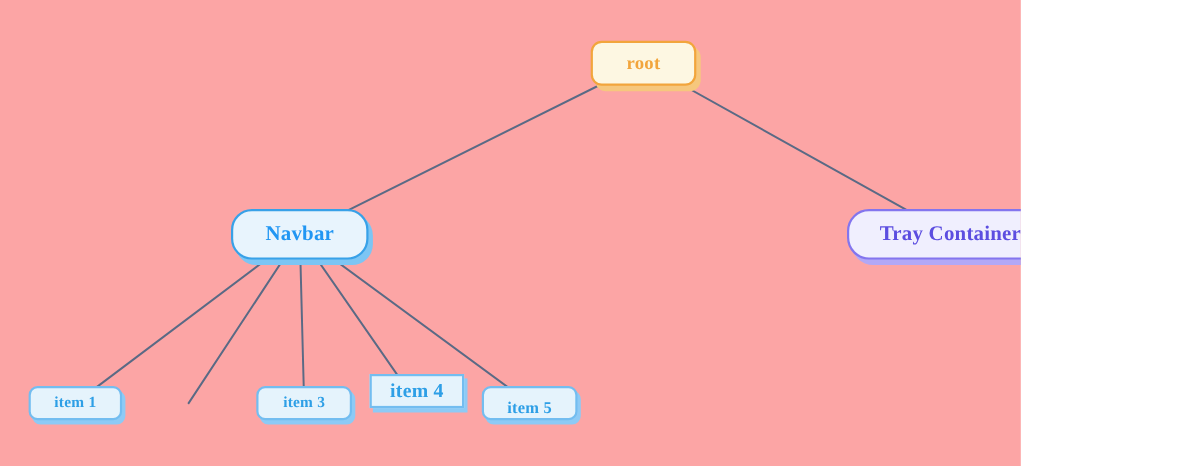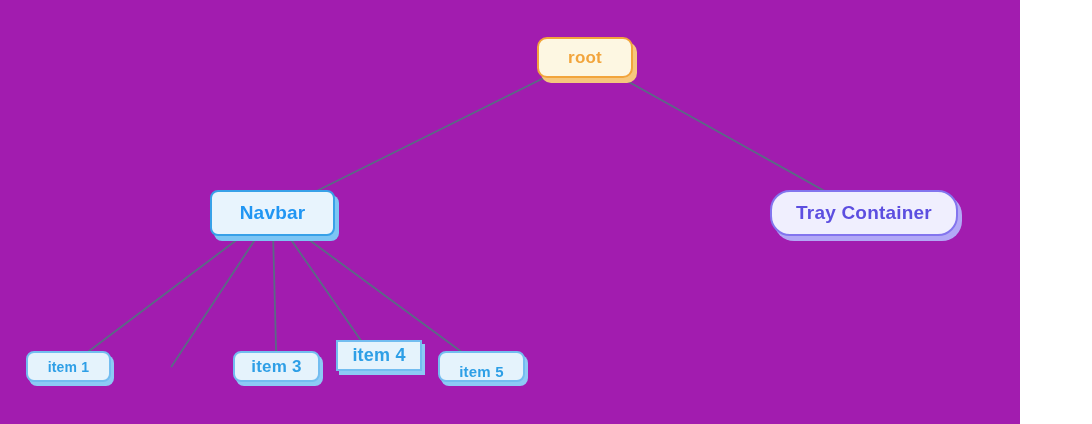--- a/index.html
+++ b/index.html
@@ -3,24 +3,25 @@
 <meta charset="utf-8">
 <style>
   html, body {
     margin: 0;
     padding: 0;
     background: #ffffff;
     font-family: "Liberation Sans", sans-serif;
   }
   .canvas {
     position: relative;
-    width: 1020px;
+    width: 928px;
     height: 424px;
-    background: #a21caf;
+    background: #fca5a5;
     overflow: hidden;
+    font-family: Liberation Serif, serif;
   }
   .edge-layer {
     position: absolute;
     left: 0;
     top: 0;
     width: 1092px;
     height: 424px;
     pointer-events: none;
   }
   .node {
@@ -48,30 +49,30 @@
       <line x1="272.5" y1="213" x2="68.5" y2="366.5" stroke="#5a6a85" stroke-width="1.8" stroke-linecap="round"></line>
       <line x1="272.5" y1="213" x2="171.5" y2="366.5" stroke="#5a6a85" stroke-width="1.8" stroke-linecap="round"></line>
       <line x1="272.5" y1="213" x2="276.5" y2="366.5" stroke="#5a6a85" stroke-width="1.8" stroke-linecap="round"></line>
       <line x1="272.5" y1="213" x2="379" y2="366.5" stroke="#5a6a85" stroke-width="1.8" stroke-linecap="round"></line>
       <line x1="272.5" y1="213" x2="481.5" y2="366.5" stroke="#5a6a85" stroke-width="1.8" stroke-linecap="round"></line>
     </svg>
 
 <div class="node node-orange" style="left: 537px; top: 37px; width: 96px; height: 41px; background: rgb(253, 247, 226); border-color: rgb(242, 165, 60); color: rgb(242, 165, 60); border-radius: 10px; box-shadow: rgb(246, 199, 125) 4px 5px 0px 0px; font-size: 17px;">
       <span>root</span>
     </div>
-    <div class="node node-blue" style="left: 210px; top: 190px; width: 125px; height: 46px; background: rgb(232, 244, 253); border-color: rgb(56, 161, 232); color: rgb(33, 150, 243); border-radius: 8px; box-shadow: rgb(124, 197, 244) 4px 5px 0px 0px; font-size: 19px;">
+    <div class="node node-blue" style="left: 210px; top: 190px; width: 125px; height: 46px; background: rgb(232, 244, 253); border-color: rgb(56, 161, 232); color: rgb(33, 150, 243); border-radius: 19px; box-shadow: rgb(124, 197, 244) 4px 5px 0px 0px; font-size: 19px;">
       <span>Navbar</span>
     </div>
     <div class="node node-purple" style="left: 770px; top: 190px; width: 188px; height: 46px; background: rgb(240, 239, 254); border-color: rgb(131, 117, 238); color: rgb(92, 78, 224); border-radius: 20px; box-shadow: rgb(178, 168, 246) 4px 5px 0px 0px; font-size: 19px;">
       <span>Tray Container</span>
     </div>
     <div class="node node-lightblue" style="left: 26px; top: 351px; width: 85px; height: 31px; background: rgb(229, 243, 252); border-color: rgb(115, 189, 240); color: rgb(46, 159, 230); border-radius: 8px; box-shadow: rgb(141, 202, 245) 3px 4px 0px 0px; font-size: 14px;">
       <span>item 1</span>
     </div>
-    <div class="node node-lightblue" style="left: 233px; top: 351px; width: 87px; height: 31px; background: rgb(229, 243, 252); border-color: rgb(115, 189, 240); color: rgb(46, 159, 230); border-radius: 8px; box-shadow: rgb(141, 202, 245) 3px 4px 0px 0px; font-size: 17px;">
+    <div class="node node-lightblue" style="left: 233px; top: 351px; width: 87px; height: 31px; background: rgb(229, 243, 252); border-color: rgb(115, 189, 240); color: rgb(46, 159, 230); border-radius: 8px; box-shadow: rgb(141, 202, 245) 3px 4px 0px 0px; font-size: 14px;">
       <span>item 3</span>
     </div>
     <div class="node node-lightblue" style="left: 336px; top: 340px; width: 86px; height: 31px; background: rgb(229, 243, 252); border-color: rgb(115, 189, 240); color: rgb(46, 159, 230); border-radius: 0; box-shadow: rgb(141, 202, 245) 3px 4px 0px 0px; font-size: 18px;">
       <span>item 4</span>
     </div>
     <div class="node node-lightblue" style="left: 438px; top: 351px; width: 87px; height: 31px; background: rgb(229, 243, 252); border-color: rgb(115, 189, 240); color: rgb(46, 159, 230); border-radius: 8px; box-shadow: rgb(141, 202, 245) 3px 4px 0px 0px; font-size: 15px; align-items: flex-end;">
       <span>item 5</span>
     </div>
   </div>
 

